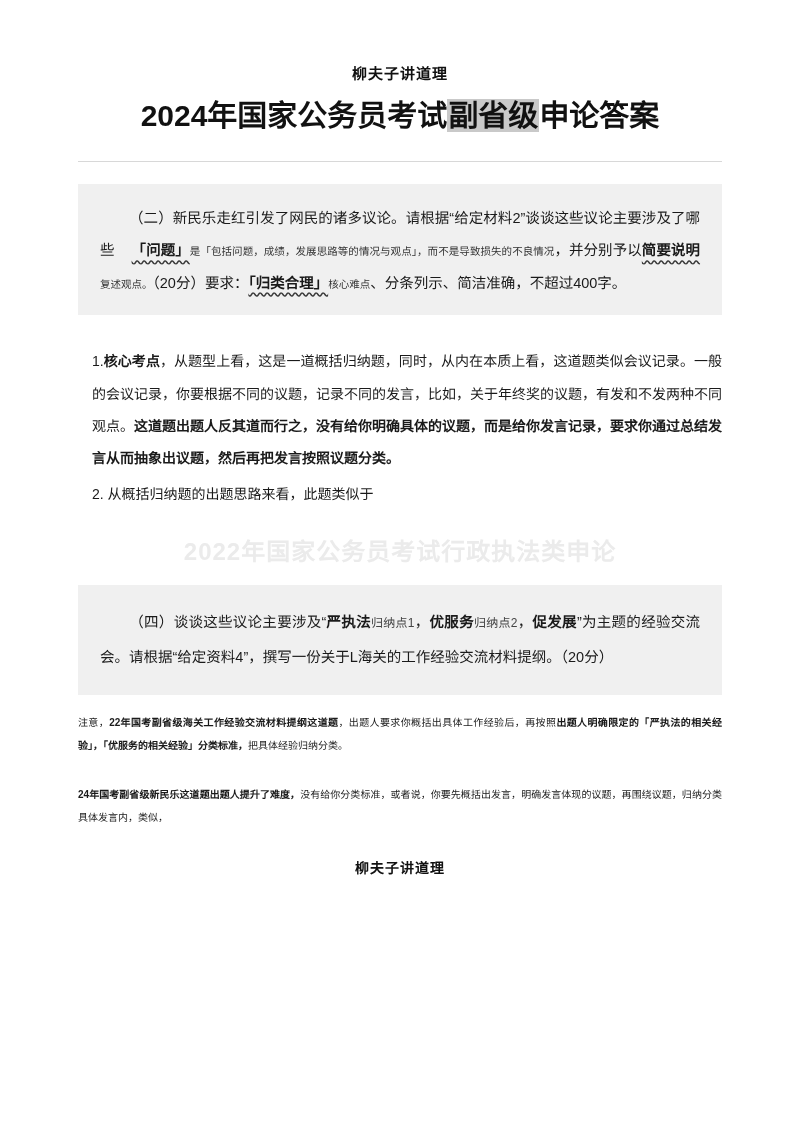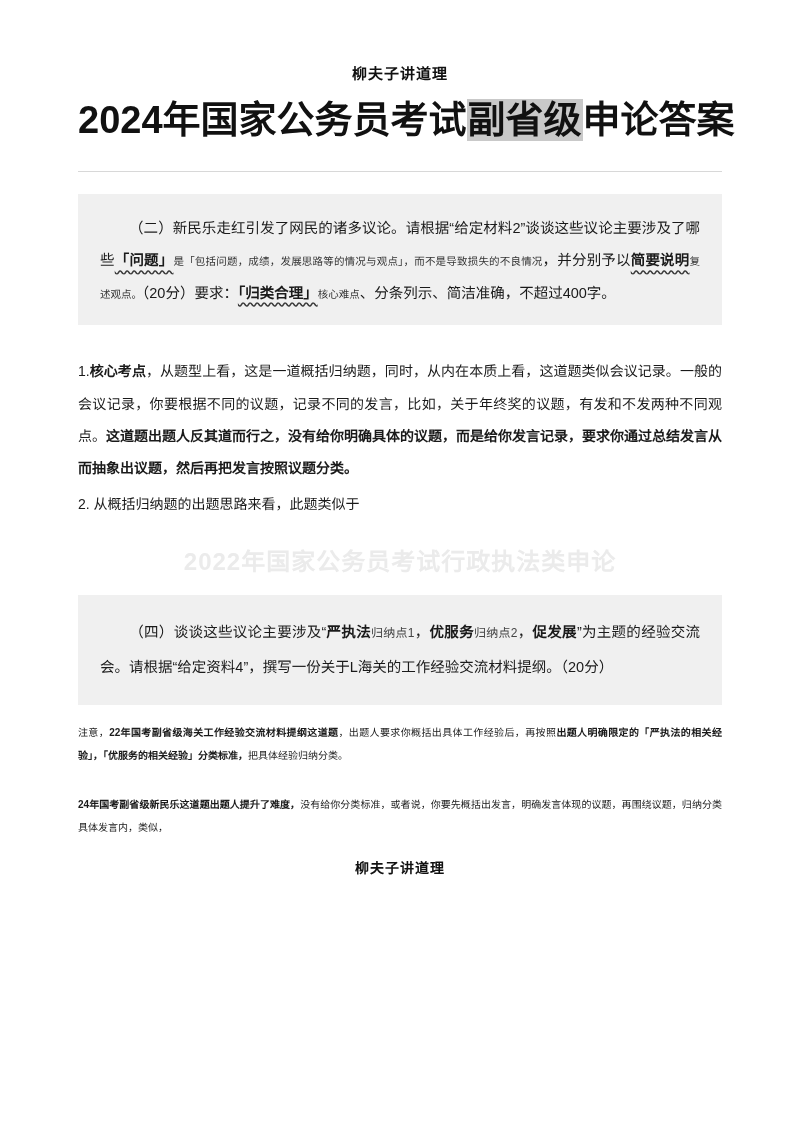--- a/index.html
+++ b/index.html
@@ -25,21 +25,21 @@
   .brand-top {
     text-align: center;
     font-size: 15px;
     font-weight: bold;
     color: #111;
     letter-spacing: 1px;
     margin-bottom: 14px;
   }
   .doc-title {
     text-align: center;
-    font-size: 38px;
+    font-size: 30px;
     font-weight: bold;
     color: #111;
     letter-spacing: 0px;
     line-height: 1.25;
     white-space: nowrap;
   }
   .doc-title .hl-gray {
     background: #c9c9c9;
     color: #111;
     padding: 0 1px;
@@ -62,38 +62,38 @@
     padding: 20px 22px 20px 22px;
   }
   .indent { display: inline-block; width: 2em; }
   .b { font-weight: bold; }
   .wavy {
     text-decoration: underline;
     text-decoration-style: wavy;
     text-decoration-color: #3a3a3a;
     text-underline-offset: 4px;
   }
-  .bracket-term { font-weight: bold; }
+  .bracket-term { font-weight: bold; margin-left: 17px; }
   .note-small {
     font-size: 10.5px;
     color: #333;
   }
   .note-sub {
     font-size: 12px;
     color: #444;
     vertical-align: baseline;
   }
   .body-section {
     margin-top: 30px;
     font-size: 14px;
     line-height: 2.3;
     text-align: justify;
     color: #1a1a1a;
   }
-  .para { margin: 0 0 4px 0; }
+  .para { margin: 0 0 4px 14px; }
   .para .lead { font-weight: bold; }
   .watermark {
     text-align: center;
     font-size: 24px;
     font-weight: bold;
     color: #ebebeb;
     letter-spacing: 1px;
     margin: 22px 0 18px 0;
     user-select: none;
   }

